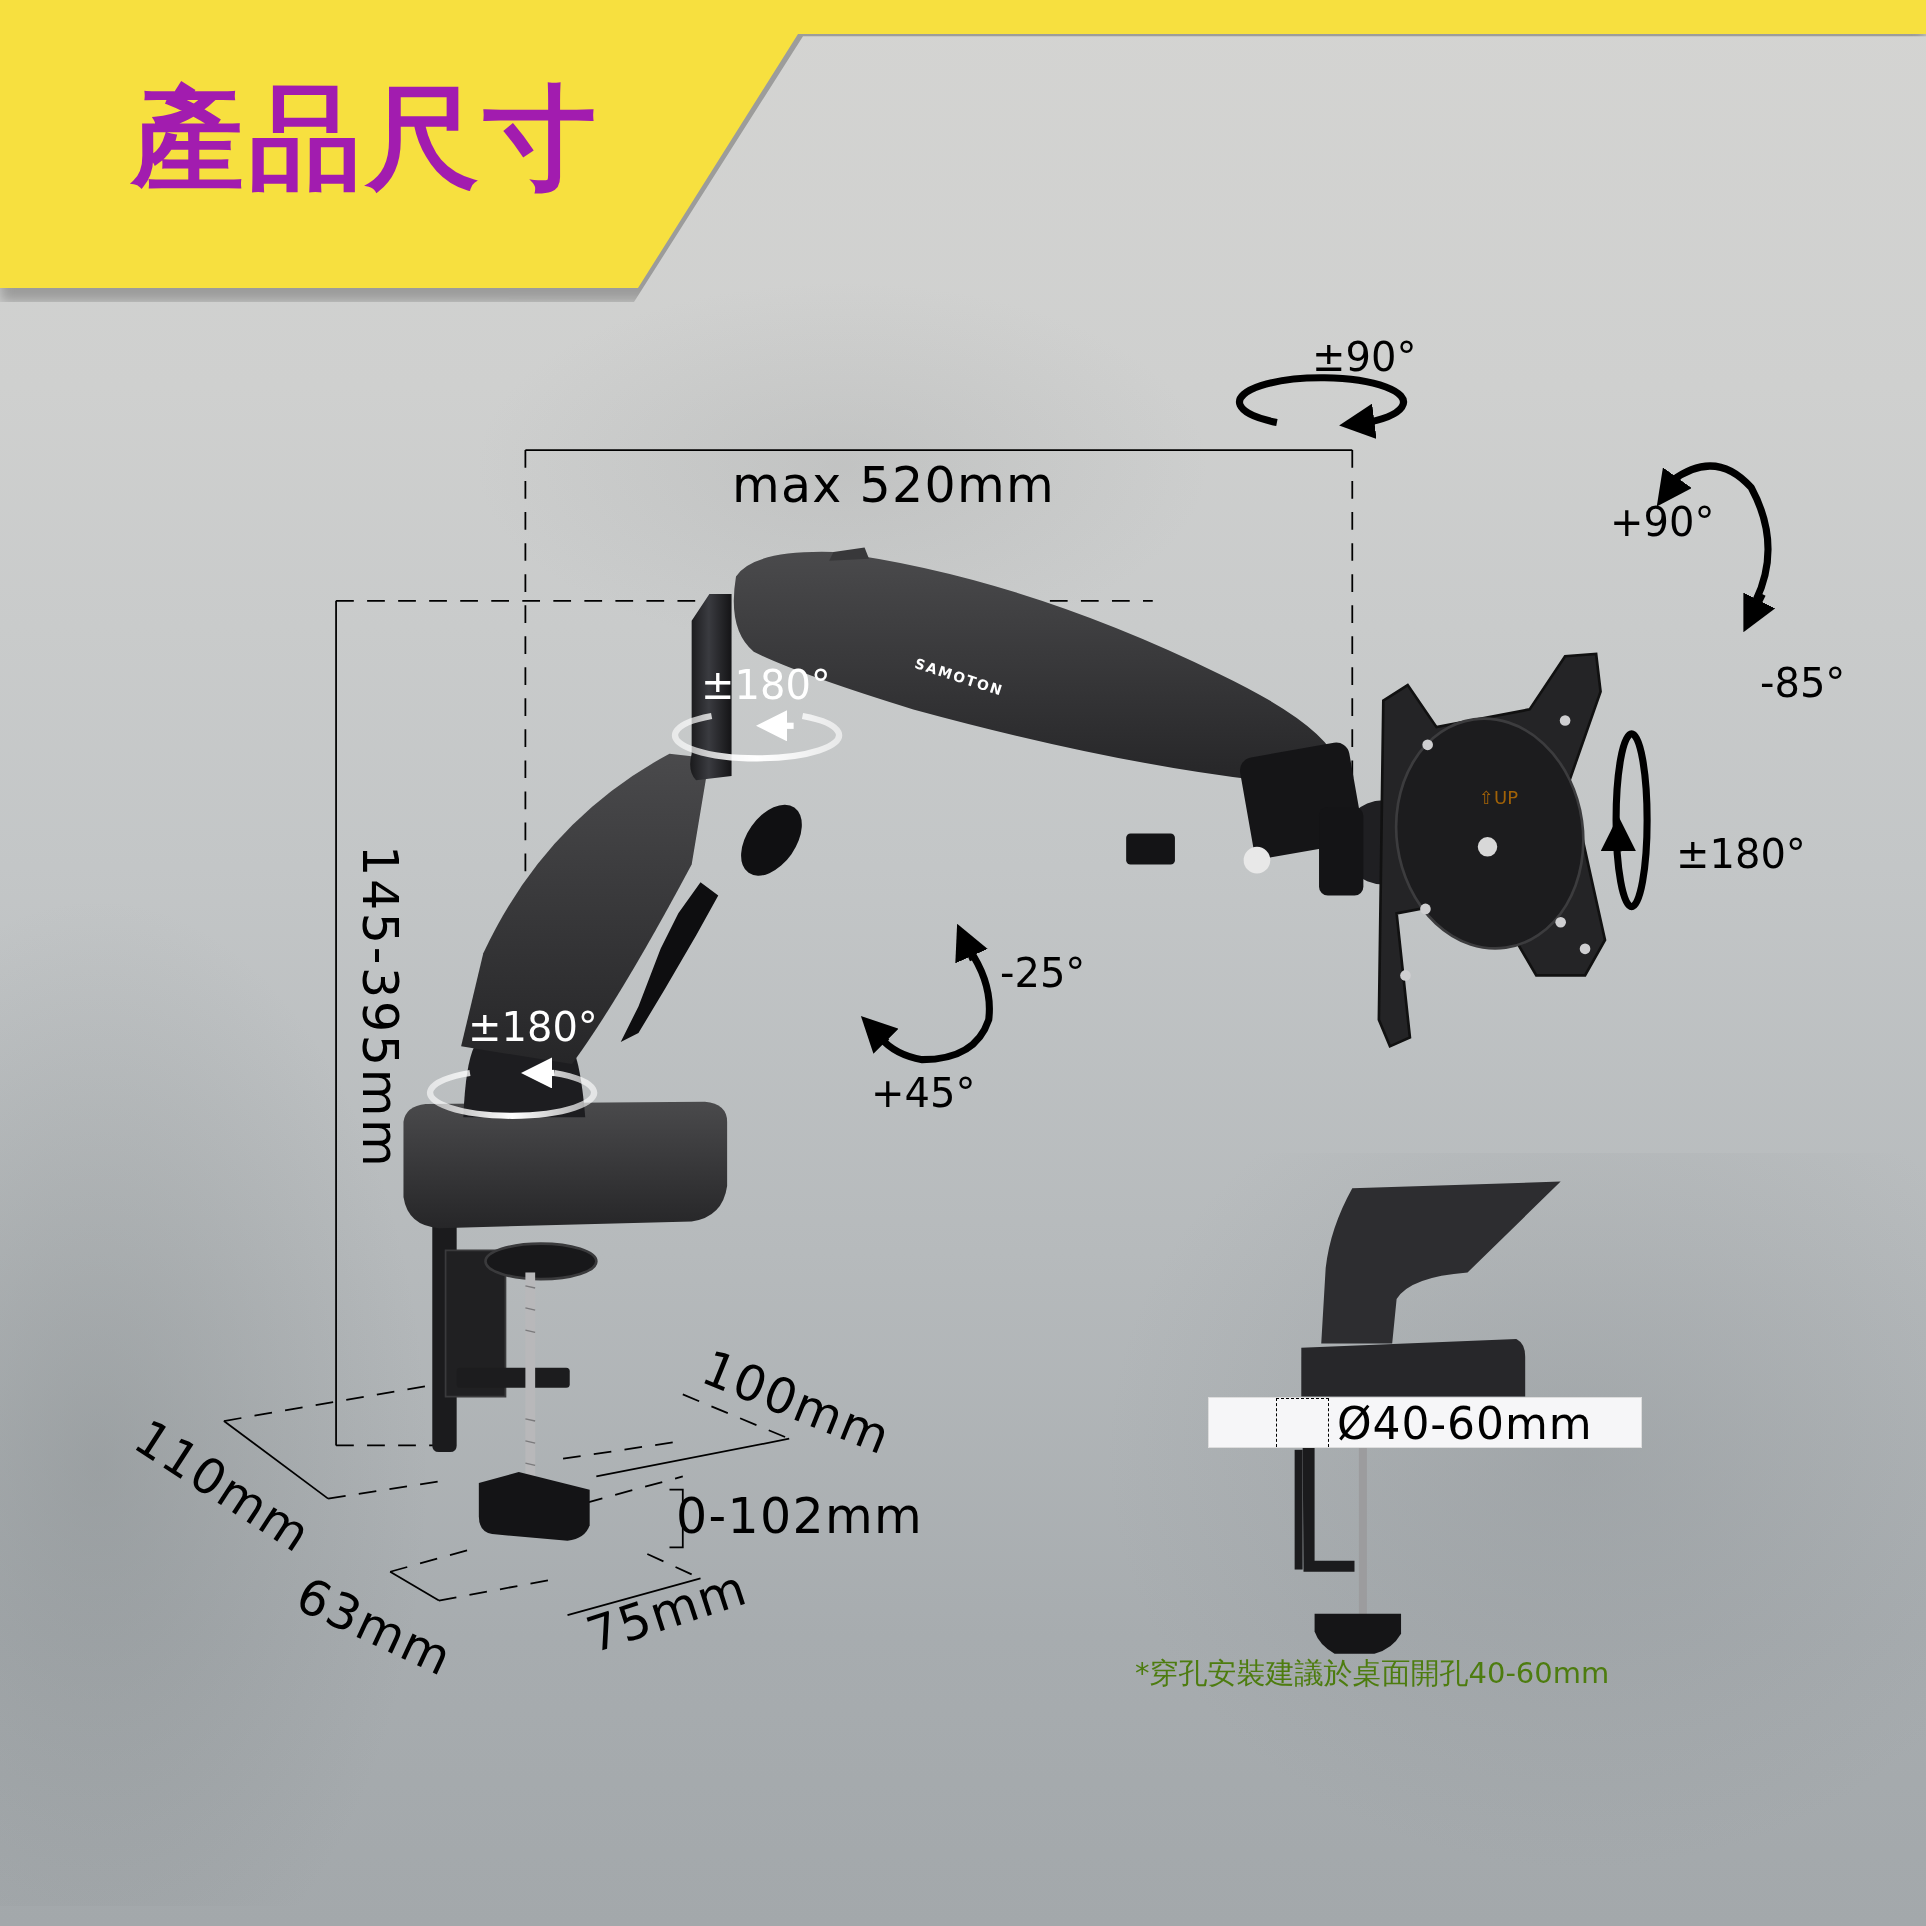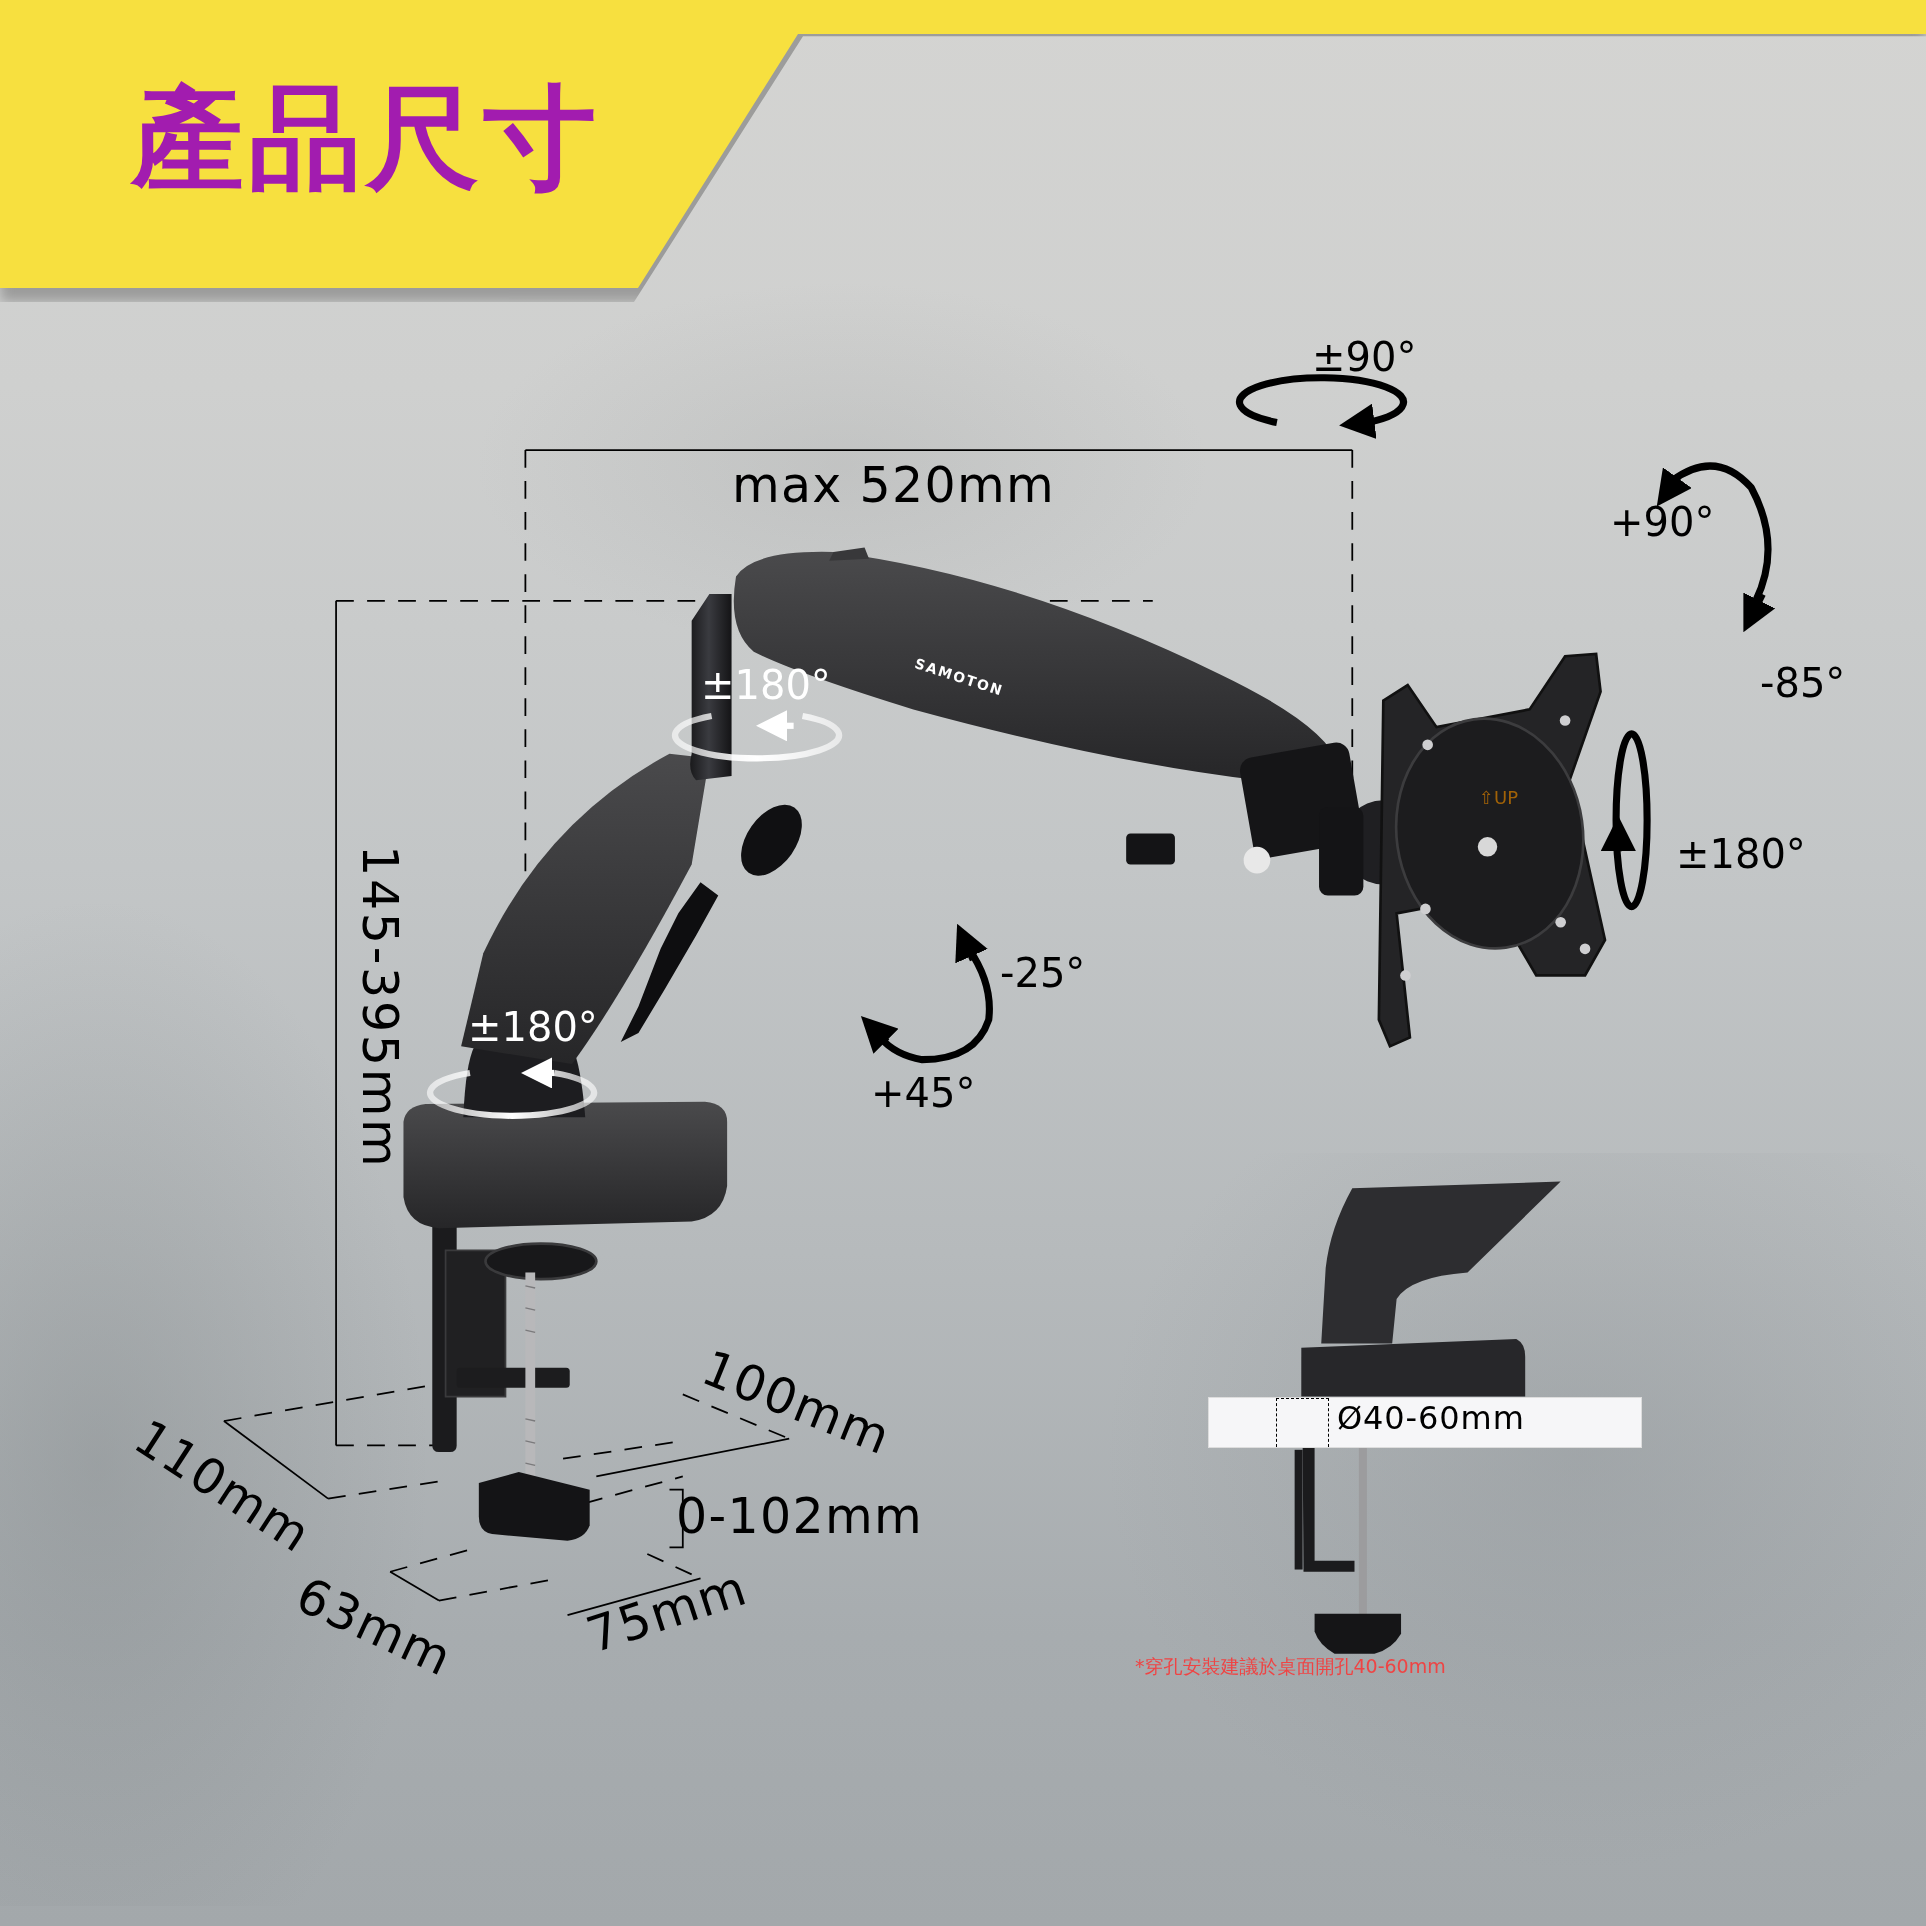--- a/index.html
+++ b/index.html
@@ -26,22 +26,22 @@
 
   .lbl { position:absolute; color:#000; line-height:1; white-space:nowrap; }
   .lbl.w { color:#fff; }
   .big { font-size:49px; }
   .sm  { font-size:40px; }
 
   svg.overlay { position:absolute; left:0; top:0; width:1926px; height:1926px; }
 
   .hole-box { position:absolute; left:1208px; top:1397px; width:432px; height:49px;
     background:#f6f6f8; border:0.4px solid #ddd; }
-  .hole-label { position:absolute; left:1337px; top:1402px; font-size:32px; letter-spacing:0.9px; }
-  .note { position:absolute; left:1135px; top:1654px; font-size:19px; color:#ef4444; }
+  .hole-label { position:absolute; left:1337px; top:1402px; font-size:44px; letter-spacing:0.9px; }
+  .note { position:absolute; left:1135px; top:1654px; font-size:29px; color:#4d7c0f; }
 </style>
 </head>
 <body>
 
 <div class="fog3"></div>
 <div class="fog1"></div>
 <div class="fog2"></div>
 
 <div class="banner-shadow"></div>
 <div class="banner"></div>

